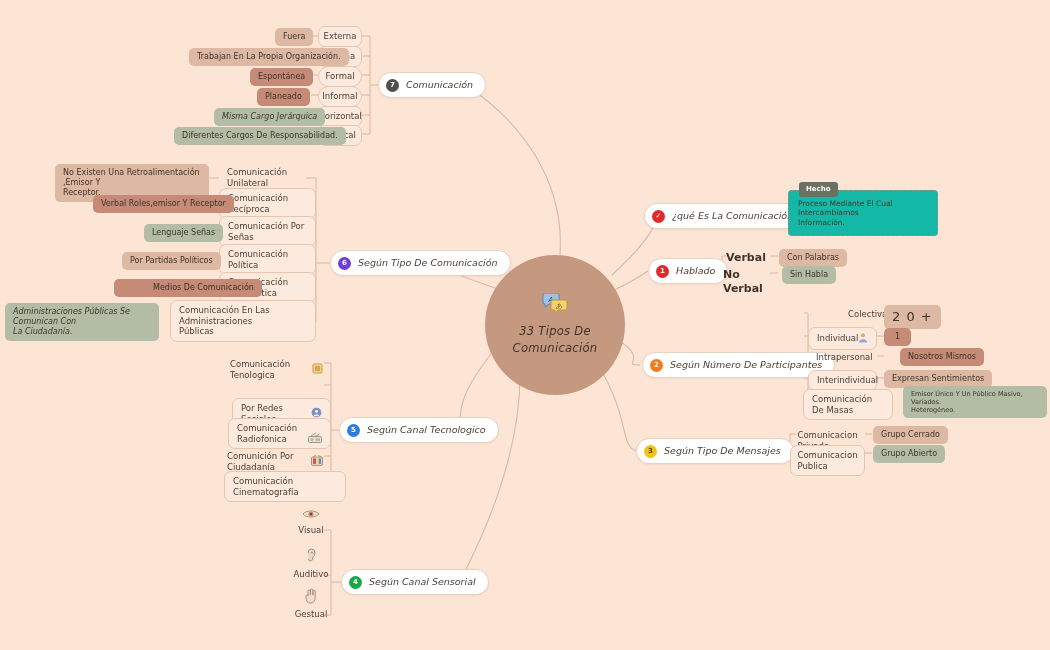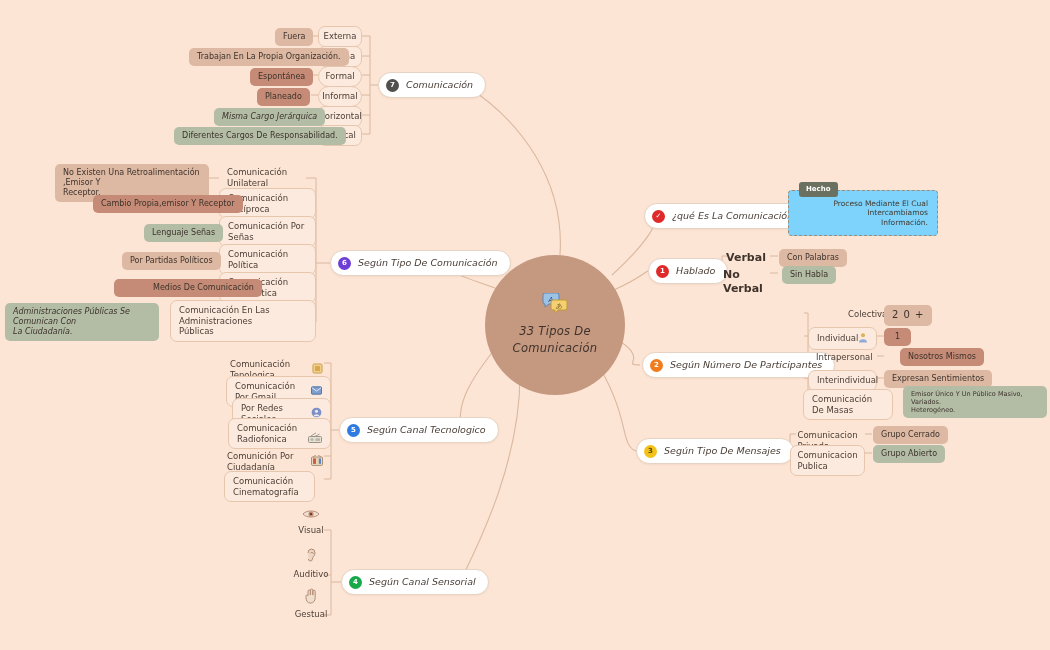--- a/index.html
+++ b/index.html
@@ -55,23 +55,23 @@
   
   .chip{border-radius:5px;font-size:8px;padding:4px 8px;white-space:nowrap;
         color:#3d322b;align-items:center;}
   .chip.wrap{white-space:pre-line;line-height:1.4;}
   .c-salmon{background:#c58b76;}
   .c-tan{background:#ddb9a3;}
   .c-sage{background:#b3bda6;}
 
   
   .note{
-    background:#7dd3fc;border:1px dashed #9b8b77;border-radius:4px;
+    background:#14b8a6;border:1px dashed #9b8b77;border-radius:4px;
     padding:8px 9px 8px 9px;font-size:7.5px;line-height:1.5;color:#44392f;
-    white-space:pre-line;align-items:flex-start;text-align:right;
+    white-space:pre-line;align-items:flex-start;
   }
   .note-tab{
     position:absolute;left:10px;top:-9px;background:#6b7160;color:#fff;
     font-size:7px;font-weight:bold;padding:2px 7px;border-radius:3px;
   }
 
   .ico{display:inline-block;vertical-align:middle;line-height:1;}
   .sens{
     position:absolute;text-align:center;font-size:8.5px;color:#4a3e36;
     width:46px;
@@ -214,21 +214,21 @@
   <div class="node l2 wrap" style="left:170px;top:300px;width:146px;">
     <span class="lbl">Comunicación En Las Administraciones
 Públicas</span>
   </div>
 
   <div class="node chip c-tan wrap" style="left:55px;top:164px;width:154px;">
     <span class="lbl">No Existen Una Retroalimentación ,Emisor Y
 Receptor.</span>
   </div>
   <div class="node chip c-salmon" style="left:93px;top:195px;justify-content:center;">
-    <span class="lbl">Cambio Propia,emisor Y Receptor</span>
+    <span class="lbl">Verbal Roles,emisor Y Receptor</span>
   </div>
   <div class="node chip c-sage" style="left:144px;top:224px;justify-content:center;">
     <span class="lbl">Lenguaje Señas</span>
   </div>
   <div class="node chip c-tan" style="left:122px;top:252px;justify-content:center;">
     <span class="lbl">Por Partidas Políticos</span>
   </div>
   <div class="node chip c-salmon" style="left:114px;top:279px;justify-content:center;padding-left:39px;">
     <span class="lbl">Medios De Comunicación</span>
   </div>
@@ -241,29 +241,20 @@
     <span class="badge" style="background:#2f7be0">5</span>
     <span class="lbl">Según Canal Tecnologico</span>
   </div>
 
   <div class="node l2" style="left:222px;top:355px;width:109px;justify-content:space-between;border:none;background:transparent;">
     <span class="lbl">Comunicación Tenologica</span>
     <span class="ico">
       <svg width="11" height="11" viewBox="0 0 12 12">
           <rect x="1" y="1" width="10" height="10" rx="1.5" fill="#f0cf8e" stroke="#c79f48"></rect>
           <rect x="3.2" y="3.2" width="5.6" height="5.6" rx="1" fill="#d8a84e"></rect>
-        </svg>
-    </span>
-  </div>
-  <div class="node l2" style="left:226px;top:376px;width:105px;justify-content:space-between;">
-    <span class="lbl">Comunicación Por Gmail</span>
-    <span class="ico">
-      <svg width="11" height="9" viewBox="0 0 12 9">
-          <rect x="0.5" y="0.5" width="11" height="8" rx="1" fill="#7f9fd0" stroke="#4a6c9e"></rect>
-          <path d="M1,1.5 L6,5 L11,1.5" stroke="#e8eef7" fill="none" stroke-width="1"></path>
         </svg>
     </span>
   </div>
   <div class="node l2" style="left:232px;top:398px;width:99px;justify-content:space-between;">
     <span class="lbl">Por Redes Sociales</span>
     <span class="ico">
       <svg width="11" height="11" viewBox="0 0 12 12">
           <circle cx="6" cy="6" r="5.3" fill="#7d8fc4"></circle>
           <circle cx="6" cy="4.6" r="1.7" fill="#e9ecf6"></circle>
           <path d="M2.6,10 a3.6,3.2 0 0 1 6.8,0" fill="#e9ecf6"></path>
@@ -287,21 +278,21 @@
     <span class="ico">
       <svg width="12" height="11" viewBox="0 0 12 11">
           <rect x="0.5" y="2" width="11" height="8.4" rx="1" fill="#e8d9c8" stroke="#a98e6f"></rect>
           <path d="M2,2 L5,0 M10,2 L7,0" stroke="#a98e6f" stroke-width=".9"></path>
           <rect x="2" y="3.4" width="3" height="5.5" fill="#d05a4a"></rect>
           <rect x="5.6" y="3.4" width="1.6" height="5.5" fill="#f0d57a"></rect>
           <rect x="7.8" y="3.4" width="2.2" height="5.5" fill="#5b86c2"></rect>
         </svg>
     </span>
   </div>
-  <div class="node l2" style="left:224px;top:471px;width:91px;justify-content:center;">
+  <div class="node l2" style="left:224px;top:471px;width:122px;justify-content:center;">
     <span class="lbl">Comunicación Cinematografía</span>
   </div>
 
   <div class="node l1" style="left:341px;top:569px;">
     <span class="badge" style="background:#17a84a">4</span>
     <span class="lbl">Según Canal Sensorial</span>
   </div>
 
   <div class="sens" style="left:288px;top:508px;">
     <span class="g ico">
@@ -388,21 +379,21 @@
   <div class="node l2" style="left:808px;top:348px;width:69px;justify-content:flex-start;border:none;background:transparent;">
     <span class="lbl">Intrapersonal</span>
   </div>
   <div class="node l2" style="left:808px;top:370px;width:69px;justify-content:flex-start;">
     <span class="lbl">Interindividual</span>
   </div>
   <div class="node l2" style="left:803px;top:389px;width:90px;justify-content:flex-start;">
     <span class="lbl">Comunicación De Masas</span>
   </div>
 
-  <div class="node chip c-tan" style="left:884px;top:305px;justify-content:center;font-size:10px;letter-spacing:1px;">
+  <div class="node chip c-tan" style="left:884px;top:305px;justify-content:center;font-size:13px;letter-spacing:1px;">
     <span class="lbl">2 0 +</span>
   </div>
   <div class="node chip c-salmon" style="left:884px;top:328px;justify-content:center;padding:4px 11px;">
     <span class="lbl">1</span>
   </div>
   <div class="node chip c-salmon" style="left:900px;top:348px;justify-content:center;">
     <span class="lbl">Nosotros Mismos</span>
   </div>
   <div class="node chip c-tan" style="left:884px;top:370px;justify-content:center;">
     <span class="lbl">Expresan Sentimientos</span>

